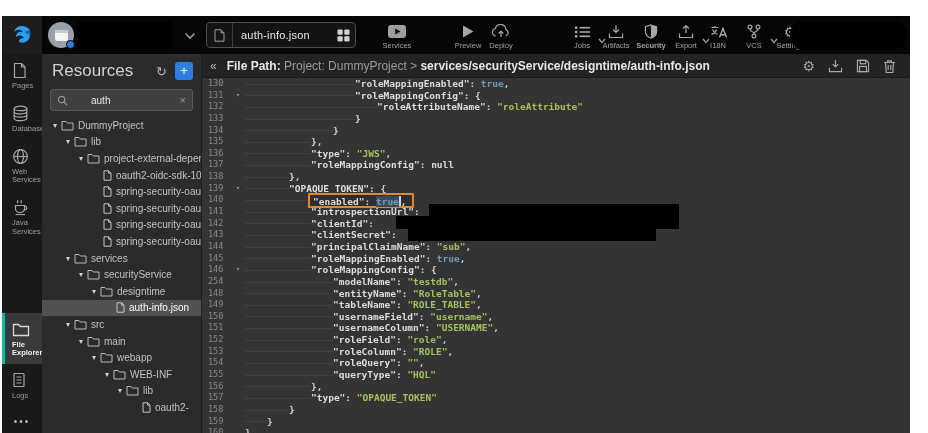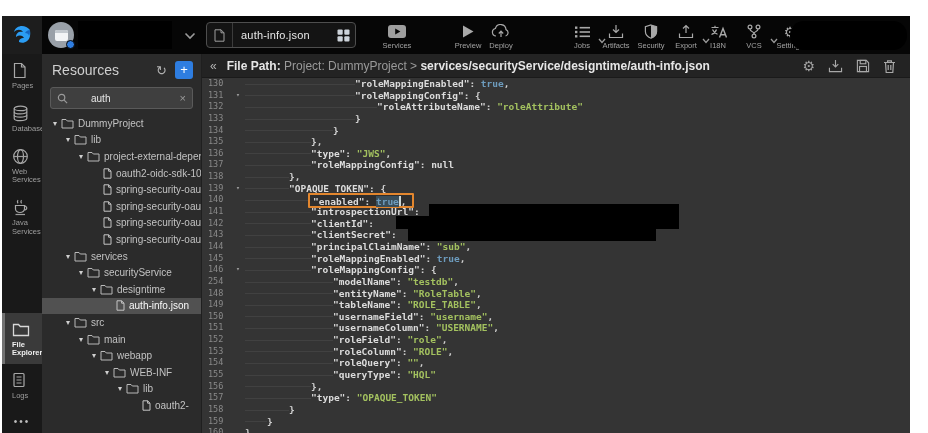--- a/index.html
+++ b/index.html
@@ -35,30 +35,30 @@
   .tb-ch { position:absolute; right:-4px; top:9px; }
   .top-redact { position:absolute; right:3px; top:5px; width:117px; height:29px;
                 background:#000; border-radius:14px; }
 
   
   .rail { position:absolute; left:0; top:38px; width:40px; height:385px; background:#191919;
           display:flex; flex-direction:column; align-items:stretch; }
   .rail-item { padding:7px 7px 6px; text-align:left; color:#9e9e9e; cursor:pointer;
                border-left:3px solid transparent; }
   .rail-item .rl { display:block; font-size:7.5px; line-height:8.5px; margin-top:3px; color:#9e9e9e; }
-  .rail-item.active { background:#3a3a3a; border-left:3px solid #737373; }
+  .rail-item.active { background:#3a3a3a; border-left:3px solid #14b8a6; }
   .rail-item.active .rl { color:#f0f0f0; font-weight:bold; }
   .rail-item.push { margin-top:auto; }
   .rail-dots { color:#bdbdbd; font-size:10px; letter-spacing:2px; text-align:center; padding:10px 0 12px; cursor:pointer; }
 
   
   .panel { position:absolute; left:40px; top:38px; width:160px; height:385px; background:#2b2b2b;
            border-right:1px solid #1f1f1f; overflow:hidden; }
   .panel-head { display:flex; align-items:center; padding:7px 8px 5px 10px; }
-  .panel-title { color:#cfcfcf; font-size:14px; flex:1; }
+  .panel-title { color:#cfcfcf; font-size:17px; flex:1; }
   .refresh-btn { color:#b0b0b0; font-size:13px; cursor:pointer; margin-right:8px; line-height:13px; }
   .add-btn { width:18px; height:18px; background:#2e7de0; color:#fff; border-radius:3px;
              font-size:13px; line-height:17px; text-align:center; cursor:pointer; }
   .search-row { margin:3px 8px 6px; height:22px; background:#3f3f3f; border:1px solid #5a5a5a;
                 border-radius:3px; display:flex; align-items:center; padding:0 6px; }
   .search-row input { flex:1; background:transparent; border:none; outline:none; color:#e8e8e8;
                       font-size:10px; font-family:"Liberation Sans",sans-serif; margin-left:23px; width:80px; }
   .clear-x { color:#9a9a9a; font-size:11px; cursor:pointer; }
   .tree { margin-top:2px; }
   .trow { height:16.6px; display:flex; align-items:center; white-space:nowrap; overflow:hidden;
@@ -181,21 +181,21 @@
               <polyline points="1,1 4,4.4 7,1" fill="none" stroke="#9a9a9a" stroke-width="1.3"></polyline>
             </svg></span>
         </div>
         <div class="tb-item" style="left: 614px;">
           <span class="tb-ic"><svg width="16" height="15" viewBox="0 0 16 15">
               <path d="M8 1v7M5 5.5L8 8.5l3-3" fill="none" stroke="#a8a8a8" stroke-width="1.2"></path>
               <path d="M1.5 9.5v4h13v-4" fill="none" stroke="#a8a8a8" stroke-width="1.2"></path>
             </svg></span>
           <span class="tb-lb">Artifacts</span>
         </div>
-        <div class="tb-item" style="left: 649px;">
+        <div class="tb-item" style="left: 649px; font-weight: bold;">
           <span class="tb-ic"><svg width="14" height="15" viewBox="0 0 14 15">
               <path d="M7 1l5.6 1.8v4.7c0 3.6-2.7 5.6-5.6 6.7C4.1 13.1 1.4 11.1 1.4 7.5V2.8z" fill="none" stroke="#a8a8a8" stroke-width="1.2"></path>
               <path d="M7 1l5.6 1.8v4.7c0 3.6-2.7 5.6-5.6 6.7z" fill="#a8a8a8"></path>
             </svg></span>
           <span class="tb-lb">Security</span>
         </div>
         <div class="tb-item" style="left: 684px;">
           <span class="tb-ic"><svg width="16" height="15" viewBox="0 0 16 15">
               <path d="M8 9V2M5 4.5L8 1.5l3 3" fill="none" stroke="#a8a8a8" stroke-width="1.2"></path>
               <path d="M1.5 9.5v4h13v-4" fill="none" stroke="#a8a8a8" stroke-width="1.2"></path>

